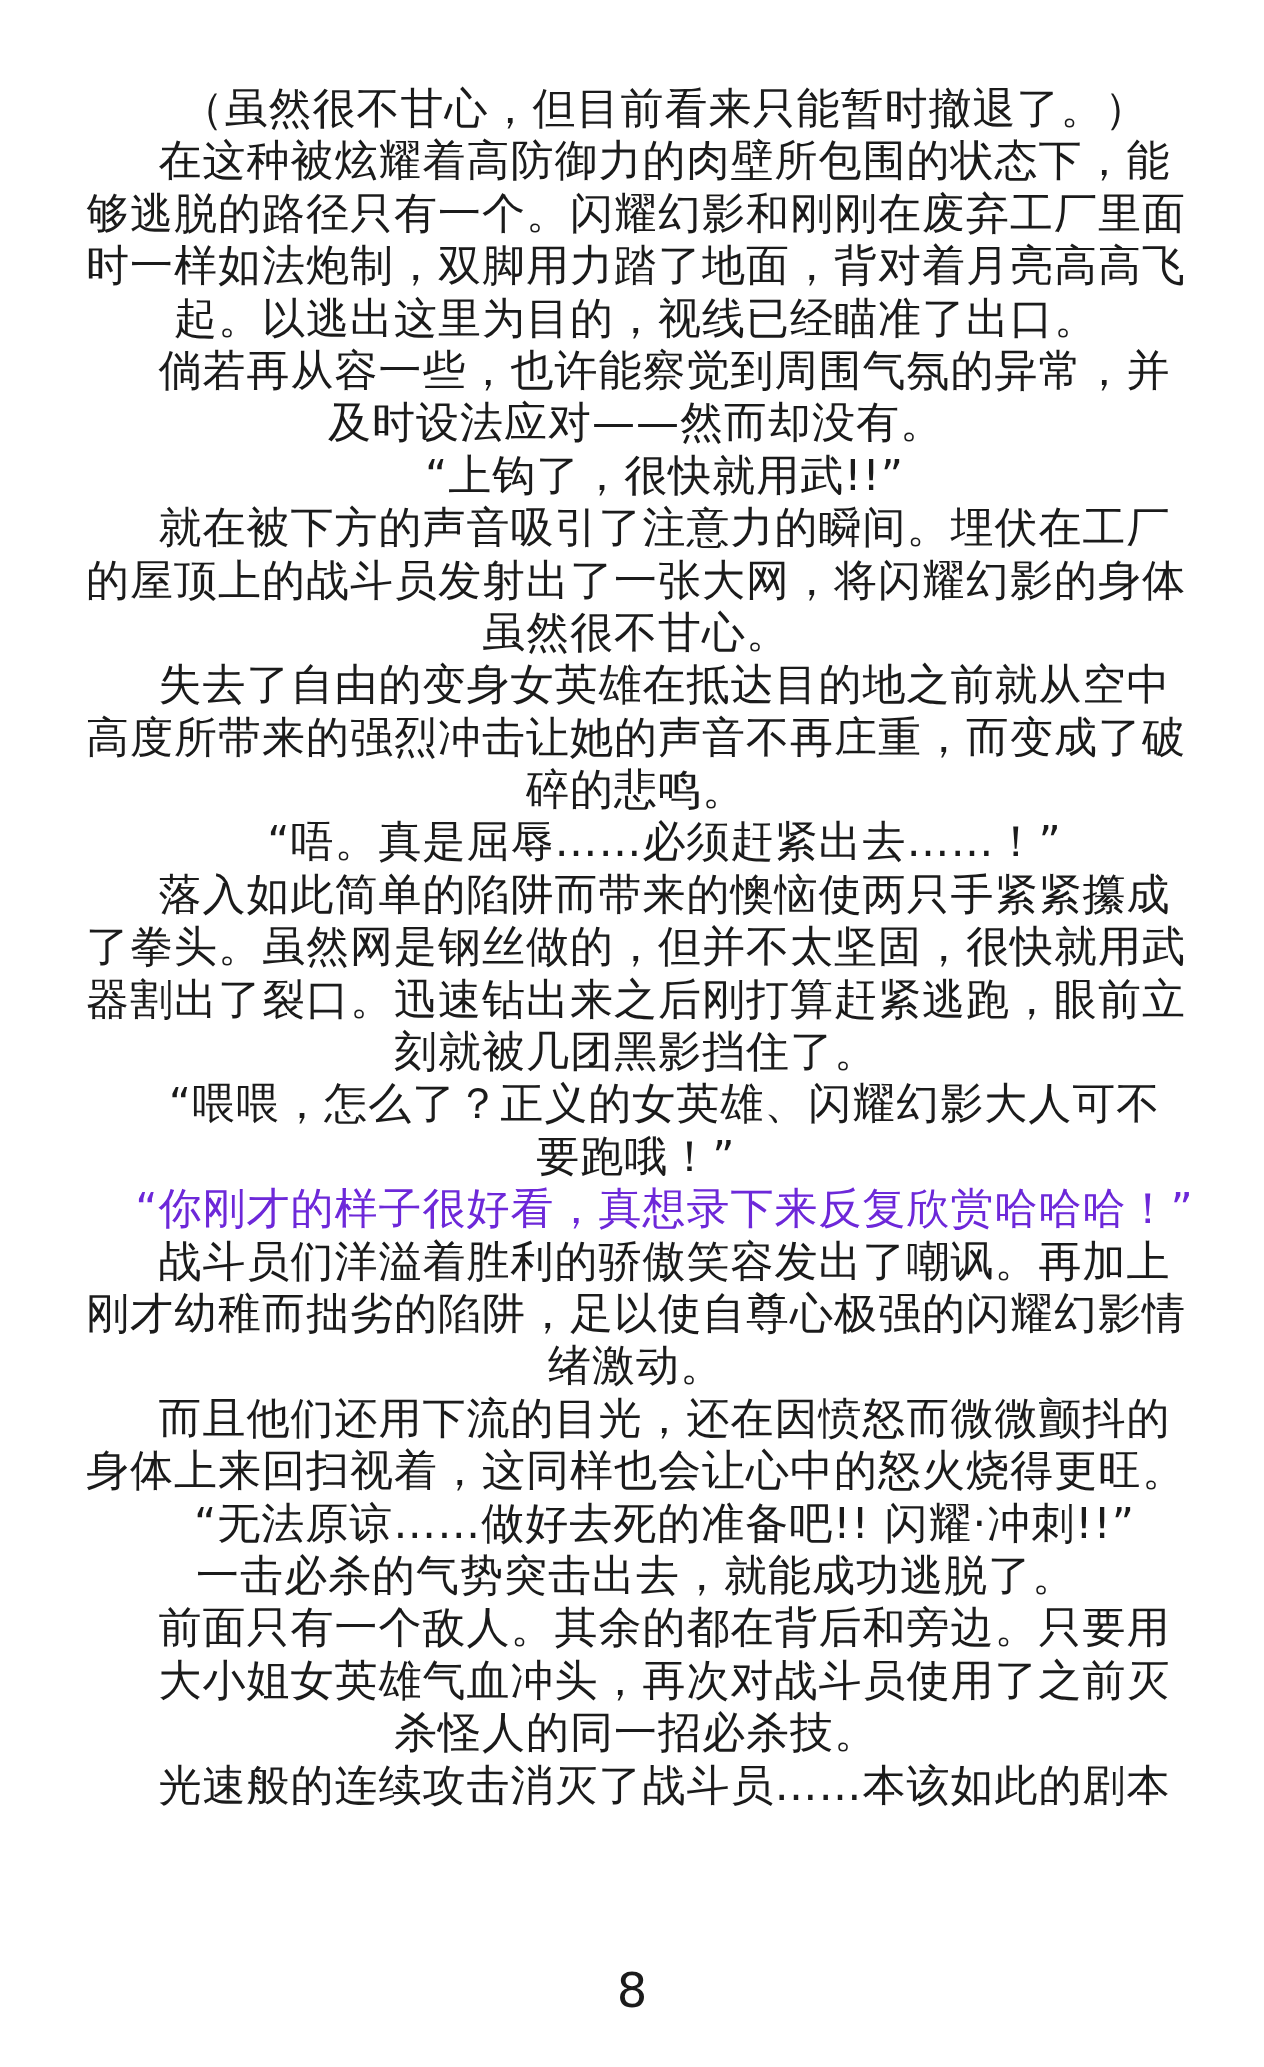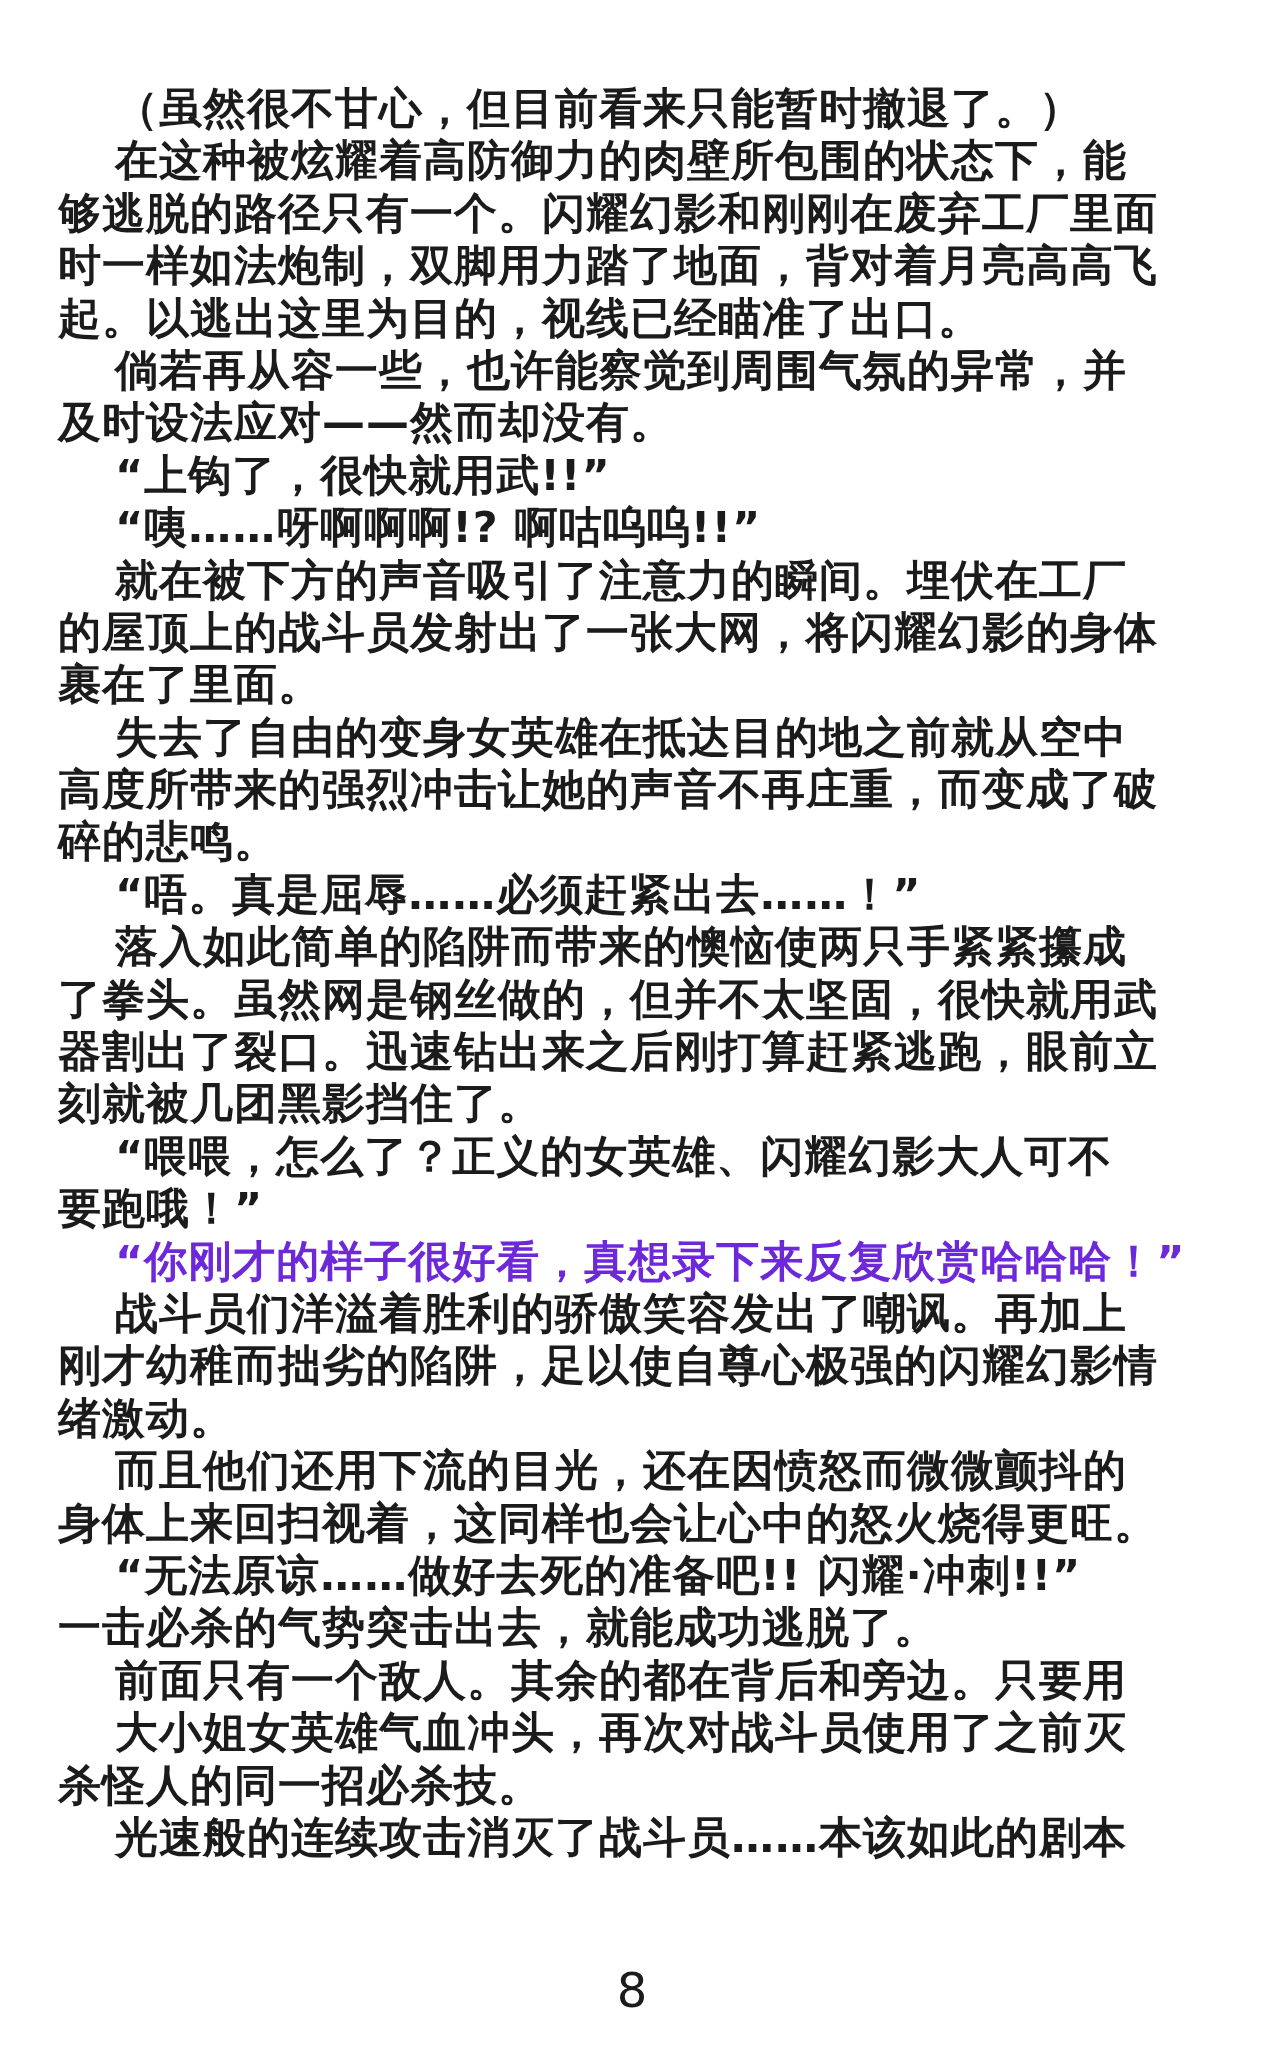--- a/index.html
+++ b/index.html
@@ -13,27 +13,28 @@
     background: #ffffff;
     overflow: hidden;
     font-family: "DejaVu Sans", sans-serif;
   }
   .page {
     position: absolute;
     inset: 0;
   }
   .text-block {
     position: absolute;
-    left: 58px;
+    left: 71px;
     top: 82px;
     width: 1130px;
     font-size: 43px;
     line-height: 52.4px;
     letter-spacing: 1px;
-    font-weight: 700;
+    font-weight: 400;
+    text-align: center;
   }
   .line {
     white-space: nowrap;
     height: 52.4px;
   }
   .line.indent {
     padding-left: 57px;
   }
   .page-number {
     position: absolute;
@@ -51,24 +52,23 @@
 <div class="page">
   <div class="text-block" style="color: rgb(27, 27, 27);">
       <div class="line indent">（虽然很不甘心，但目前看来只能暂时撤退了。）</div>
       <div class="line indent">在这种被炫耀着高防御力的肉壁所包围的状态下，能</div>
       <div class="line">够逃脱的路径只有一个。闪耀幻影和刚刚在废弃工厂里面</div>
       <div class="line">时一样如法炮制，双脚用力踏了地面，背对着月亮高高飞</div>
       <div class="line">起。以逃出这里为目的，视线已经瞄准了出口。</div>
       <div class="line indent">倘若再从容一些，也许能察觉到周围气氛的异常，并</div>
       <div class="line">及时设法应对——然而却没有。</div>
       <div class="line indent">“上钩了，很快就用武!!”</div>
-      <div class="line indent">“咦……呀啊啊啊!? 啊咕呜呜!!”</div>
       <div class="line indent">就在被下方的声音吸引了注意力的瞬间。埋伏在工厂</div>
       <div class="line">的屋顶上的战斗员发射出了一张大网，将闪耀幻影的身体</div>
-      <div class="line">裹在了里面。</div>
+      <div class="line">虽然很不甘心。</div>
       <div class="line indent">失去了自由的变身女英雄在抵达目的地之前就从空中</div>
       <div class="line">高度所带来的强烈冲击让她的声音不再庄重，而变成了破</div>
       <div class="line">碎的悲鸣。</div>
       <div class="line indent">“唔。真是屈辱……必须赶紧出去……！”</div>
       <div class="line indent">落入如此简单的陷阱而带来的懊恼使两只手紧紧攥成</div>
       <div class="line">了拳头。虽然网是钢丝做的，但并不太坚固，很快就用武</div>
       <div class="line">器割出了裂口。迅速钻出来之后刚打算赶紧逃跑，眼前立</div>
       <div class="line">刻就被几团黑影挡住了。</div>
       <div class="line indent">“喂喂，怎么了？正义的女英雄、闪耀幻影大人可不</div>
       <div class="line">要跑哦！”</div>

